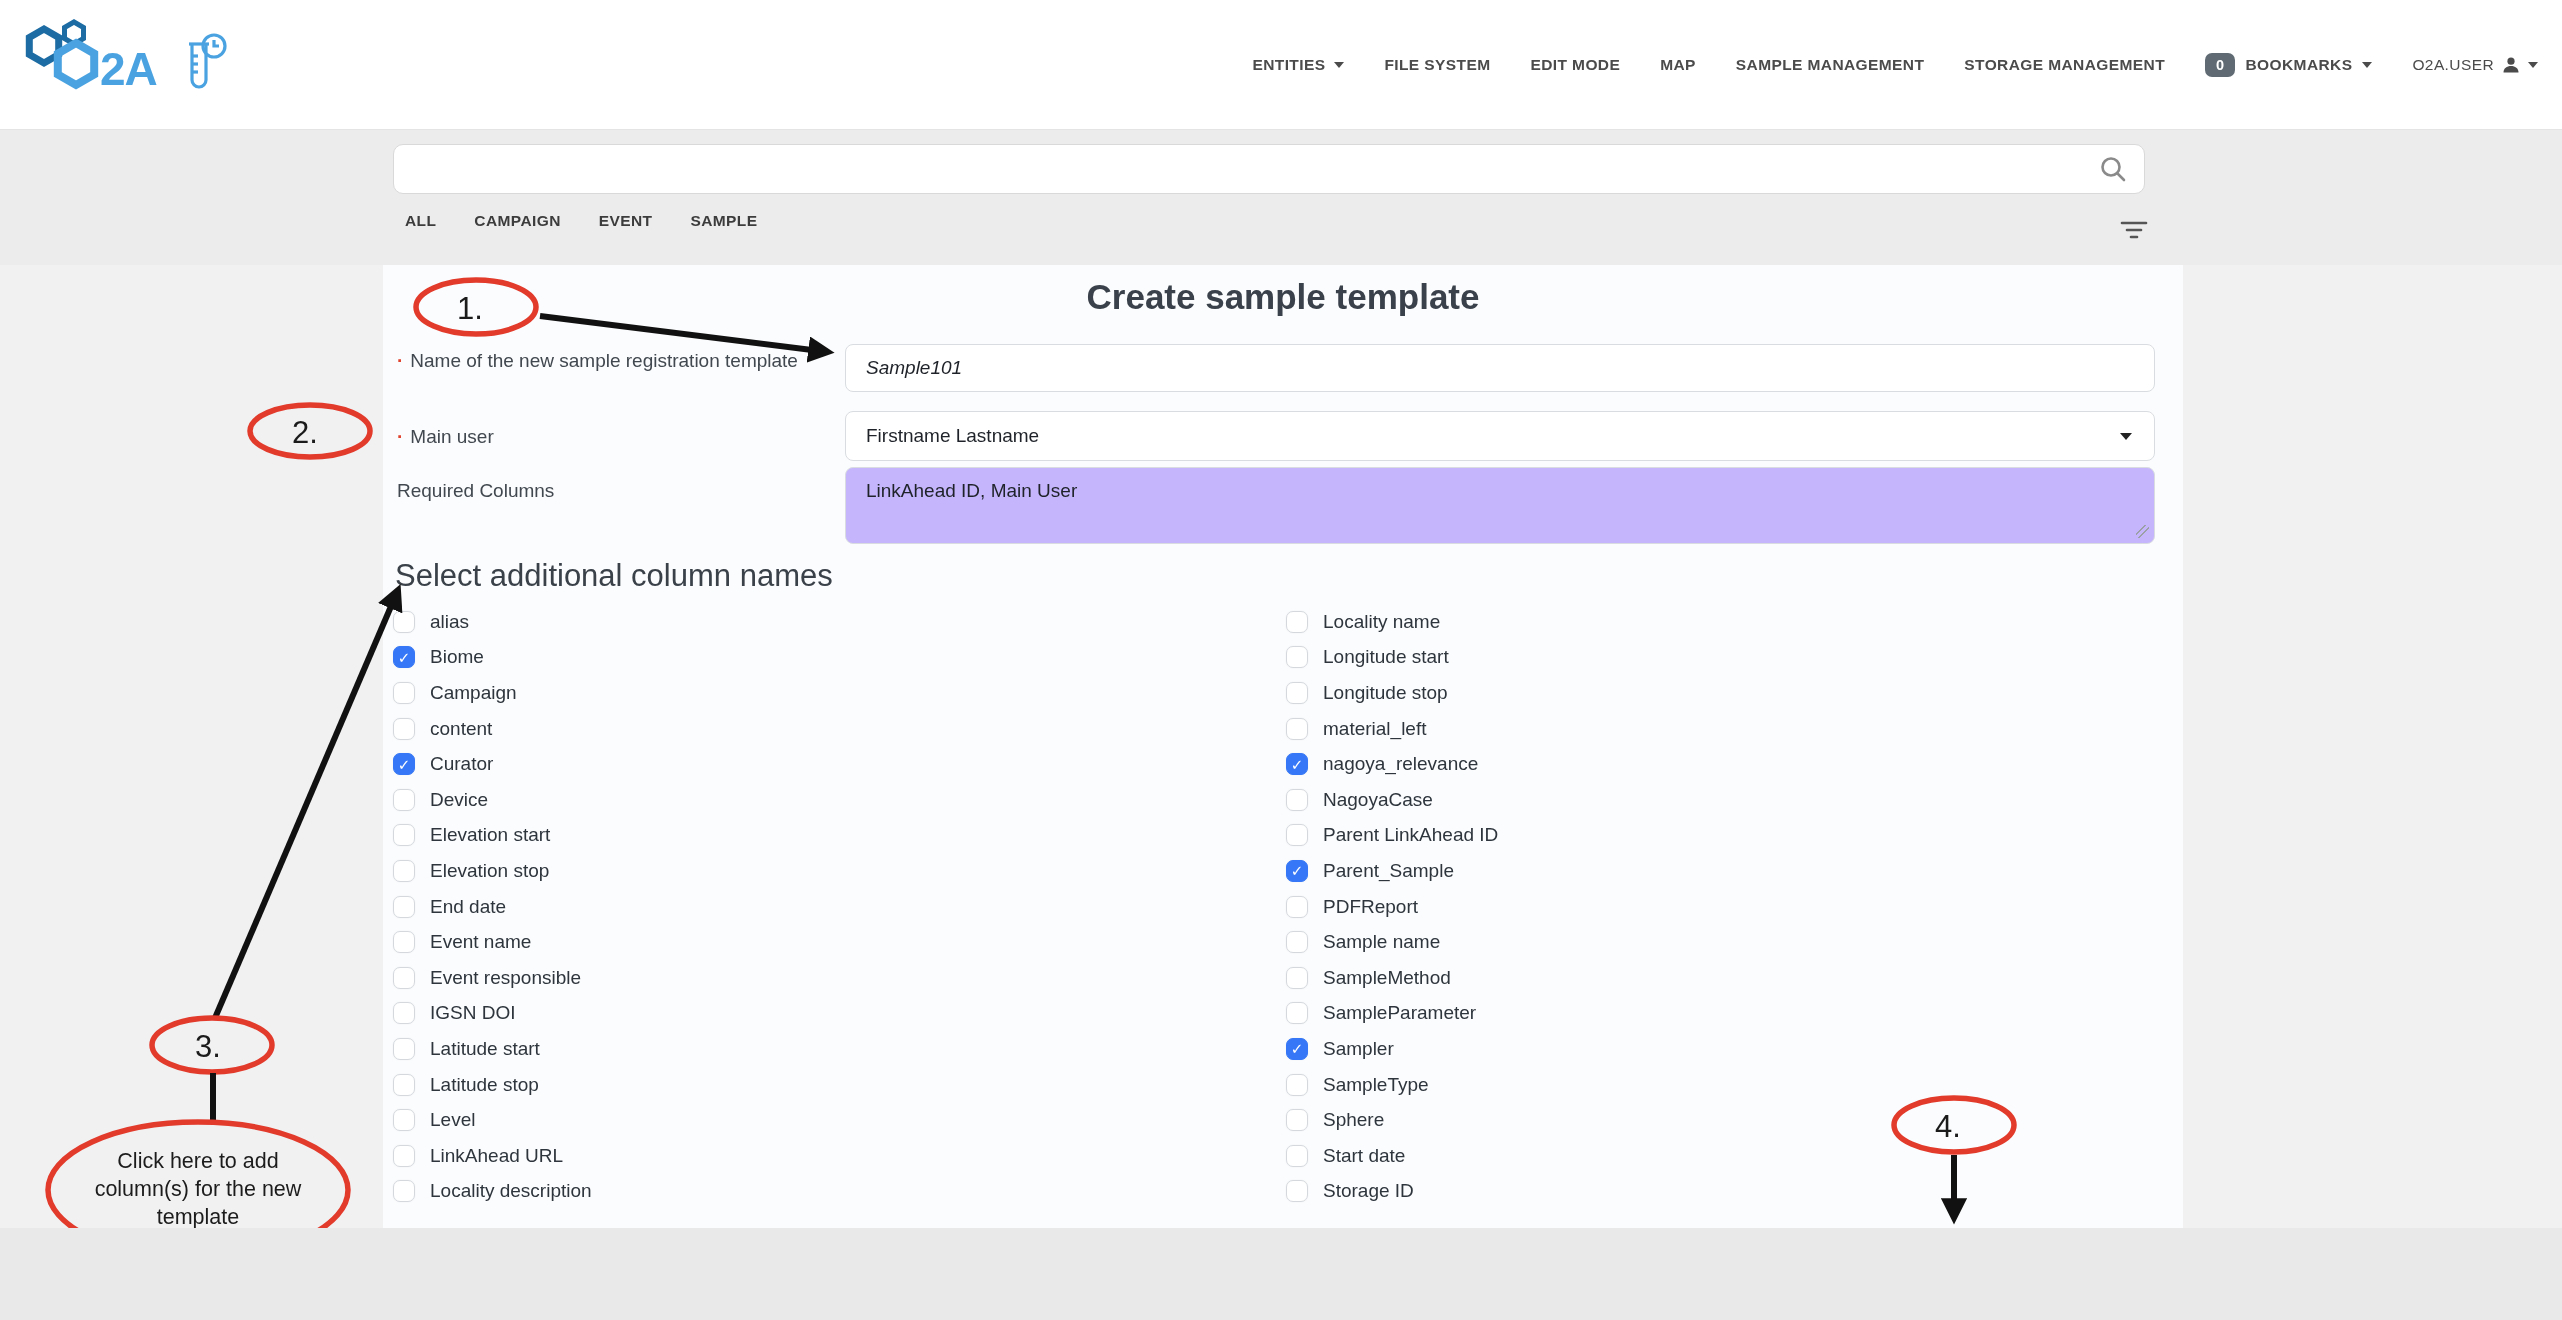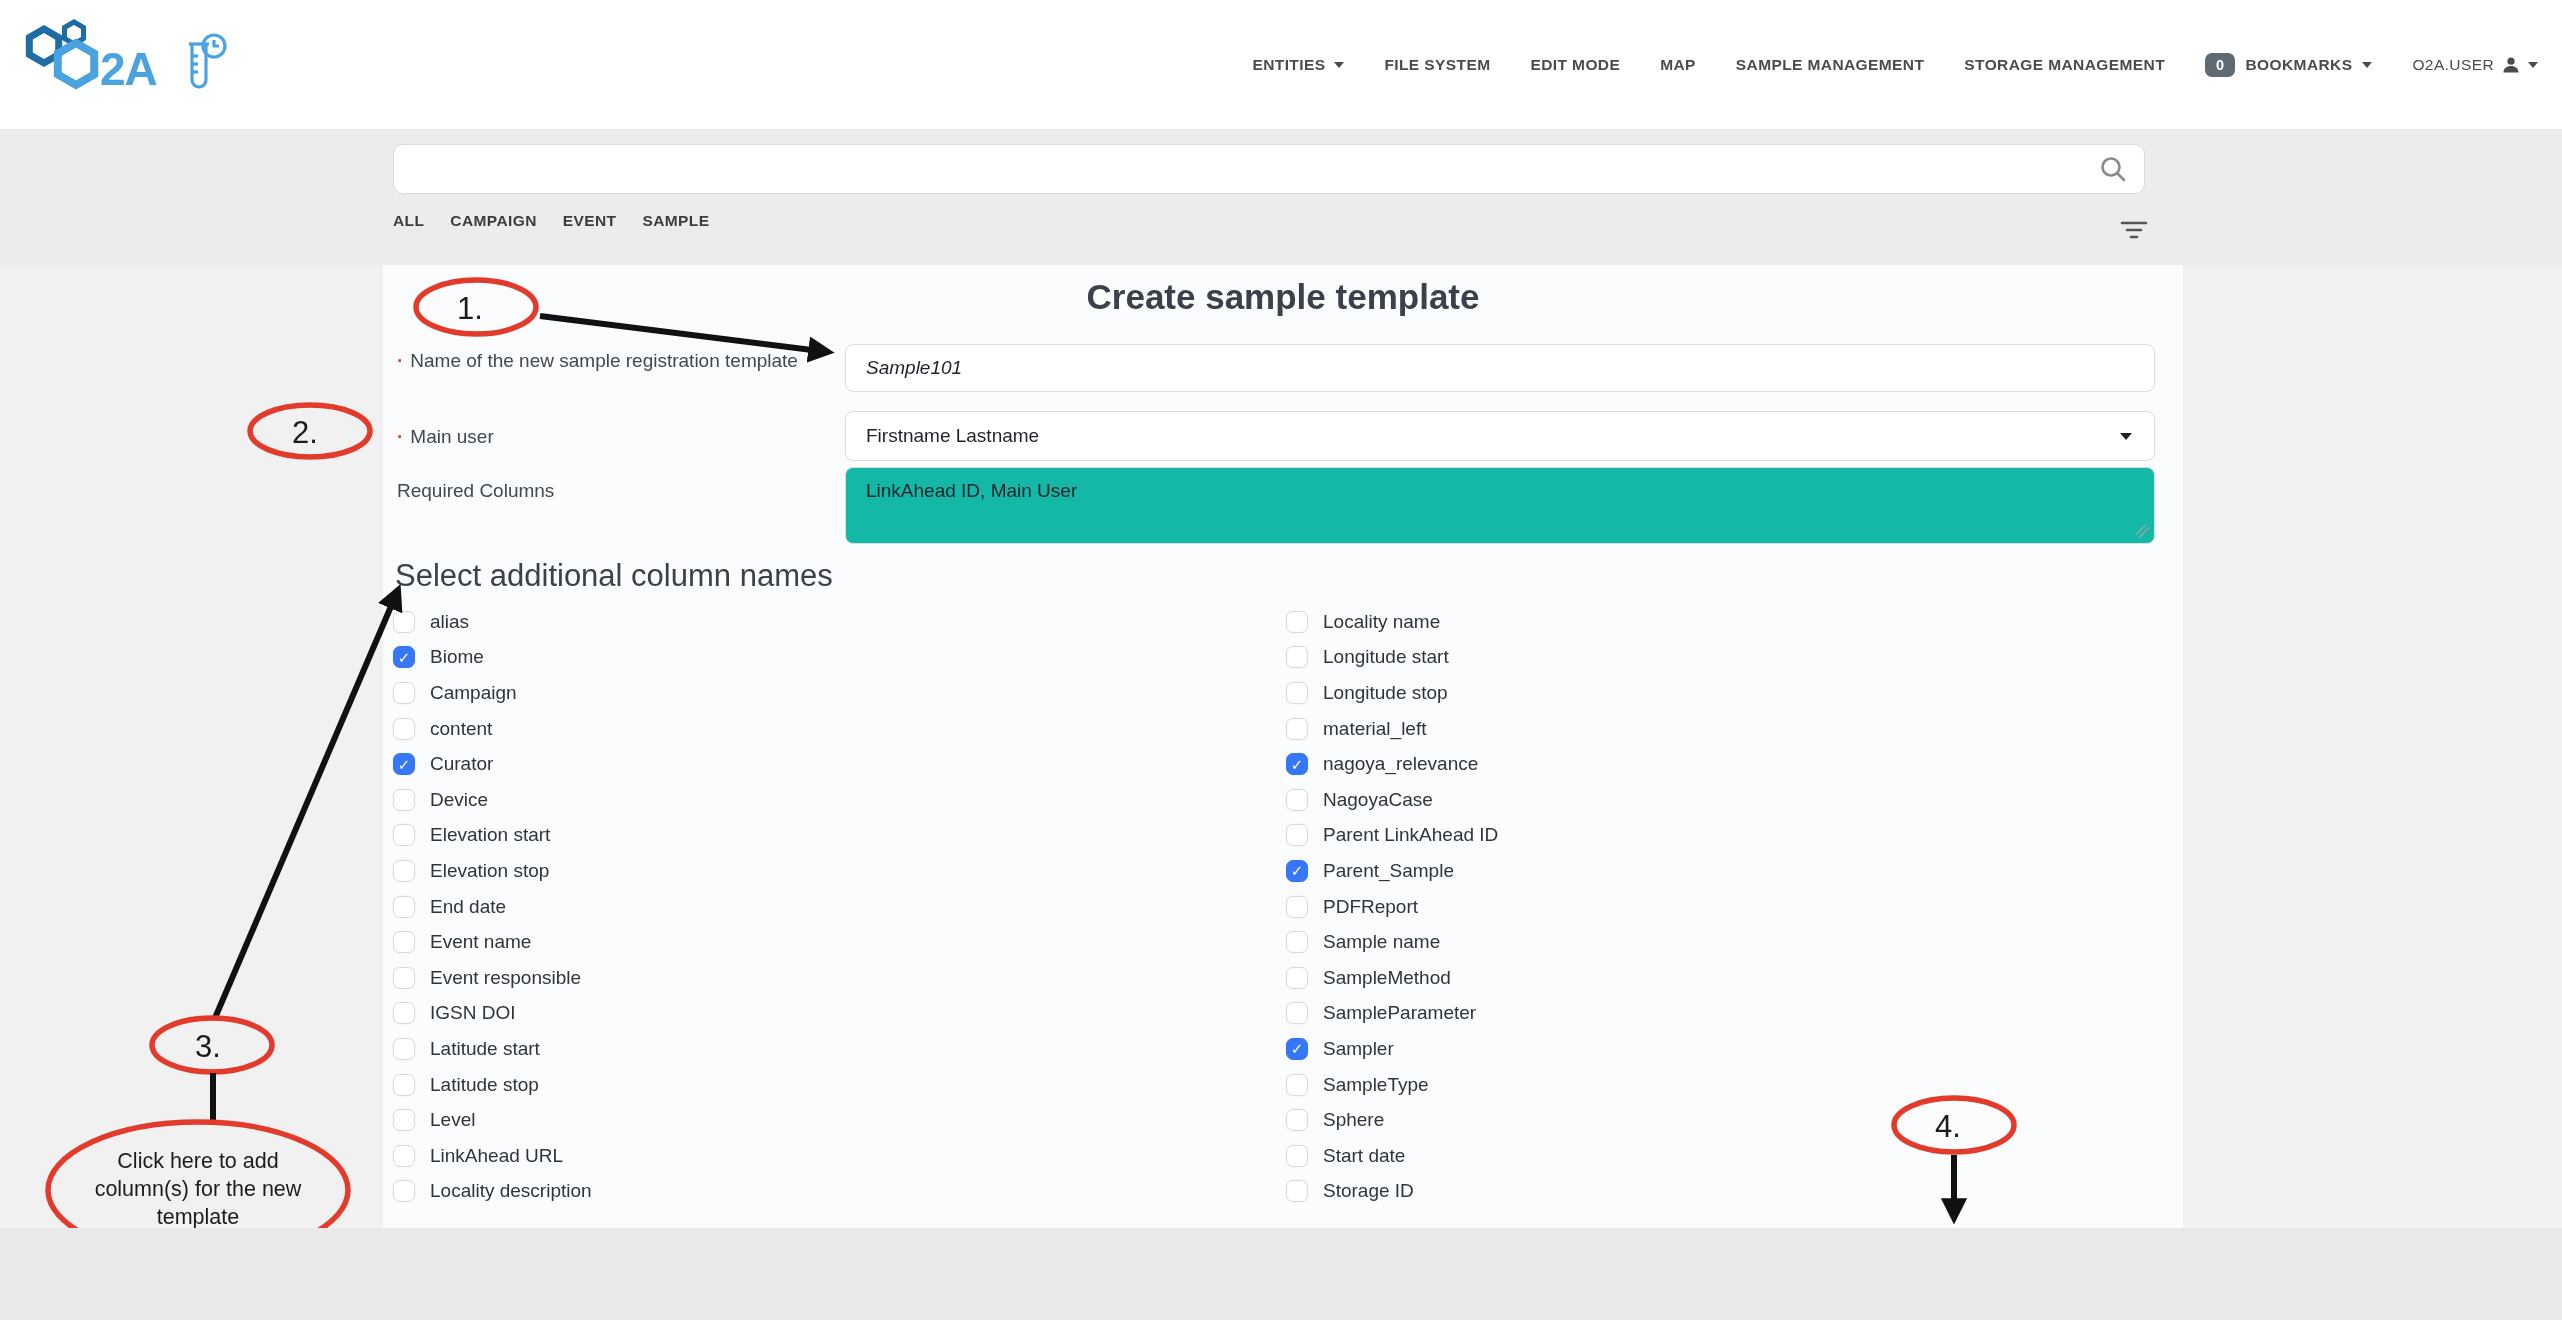--- a/index.html
+++ b/index.html
@@ -15,33 +15,33 @@
   .caret{width:0;height:0;border-left:5px solid transparent;border-right:5px solid transparent;border-top:6px solid #4b4b4b;display:inline-block;}
   .bookmarks{display:flex;align-items:center;gap:10px;font-size:15.5px;font-weight:700;color:#4b4b4b;letter-spacing:.4px;cursor:pointer;}
   .badge{background:#5f6a72;color:#fff;border-radius:7px;padding:4px 11px;font-size:14.5px;font-weight:700;}
   .userbox{display:flex;align-items:center;gap:8px;font-size:15.5px;font-weight:400;color:#4b4b4b;letter-spacing:.4px;cursor:pointer;}
 
   
   .search-band{position:absolute;left:0;top:130px;width:2562px;height:135px;background:#ececed;}
   .search-input{position:absolute;left:393px;top:14px;width:1752px;height:50px;background:#fff;border:1px solid #d9d9d9;border-radius:10px;padding:0 52px 0 18px;font-size:18px;color:#333;outline:none;}
   .mag{position:absolute;left:2098px;top:25px;}
   .search-tabs{position:absolute;left:393px;top:82px;display:flex;gap:26px;align-items:center;}
-  .search-tab{font-size:15.5px;font-weight:700;color:#3c3c3c;letter-spacing:.4px;cursor:pointer;white-space:nowrap;}
+  .search-tab{font-size:15.5px;font-weight:700;color:#3c3c3c;letter-spacing:.4px;cursor:pointer;white-space:nowrap;margin-left:12px;}
   .filter-ic{position:absolute;left:2118px;top:88px;cursor:pointer;}
 
   
   .content{position:absolute;left:383px;top:265px;width:1800px;height:1055px;background:#fbfcfd;}
   .page-title{position:absolute;left:383px;top:277px;width:1800px;text-align:center;font-size:35px;font-weight:700;color:#3a414a;margin:0;}
 
   .f-label{position:absolute;left:397px;width:425px;font-size:19px;color:#41484f;line-height:33px;}
   .req-dot{color:#e0442e;font-weight:700;margin-right:7px;}
   .f-input{position:absolute;left:845px;width:1310px;height:48px;background:#fff;border:1px solid #d9dde1;border-radius:8px;padding:0 20px;font-size:19px;color:#1f2329;outline:none;}
   .f-select{position:absolute;left:845px;width:1310px;height:50px;background:#fff;border:1px solid #d9dde1;border-radius:8px;padding:0 20px;font-size:19px;color:#1f2329;display:flex;align-items:center;cursor:pointer;}
   .sel-caret{position:absolute;right:22px;top:21px;width:0;height:0;border-left:6px solid transparent;border-right:6px solid transparent;border-top:7px solid #222;}
-  .f-textarea{position:absolute;left:845px;top:467px;width:1310px;height:77px;background:#14b8a6;border:1px solid #d9dde1;border-radius:8px;padding:12px 20px;font-size:19px;color:#1f2329;}
+  .f-textarea{position:absolute;left:845px;top:467px;width:1310px;height:77px;background:#c4b5fd;border:1px solid #d9dde1;border-radius:8px;padding:12px 20px;font-size:19px;color:#1f2329;}
   .resize-handle{position:absolute;right:5px;bottom:5px;width:13px;height:13px;background:
      linear-gradient(135deg,transparent 0 6px,#9aa0a5 6px 7.5px,transparent 7.5px 10px,#9aa0a5 10px 11.5px,transparent 11.5px);}
 
   .section-heading{position:absolute;left:395px;top:558px;font-size:31px;font-weight:500;color:#3a4149;margin:0;}
 
   .check-col{position:absolute;top:604px;display:flex;flex-direction:column;}
   .check-row{height:35.6px;display:flex;align-items:center;cursor:pointer;}
   .cb{width:22px;height:22px;border-radius:7px;background:#fff;border:1px solid #d5d9de;box-shadow:0 0 2px rgba(0,0,0,.05);flex:0 0 auto;display:flex;align-items:center;justify-content:center;}
   .cb.checked{background:#3577f6;border-color:#3577f6;}
   .cb.checked::after{content:"✓";color:#fff;font-size:15px;font-weight:700;line-height:1;}

